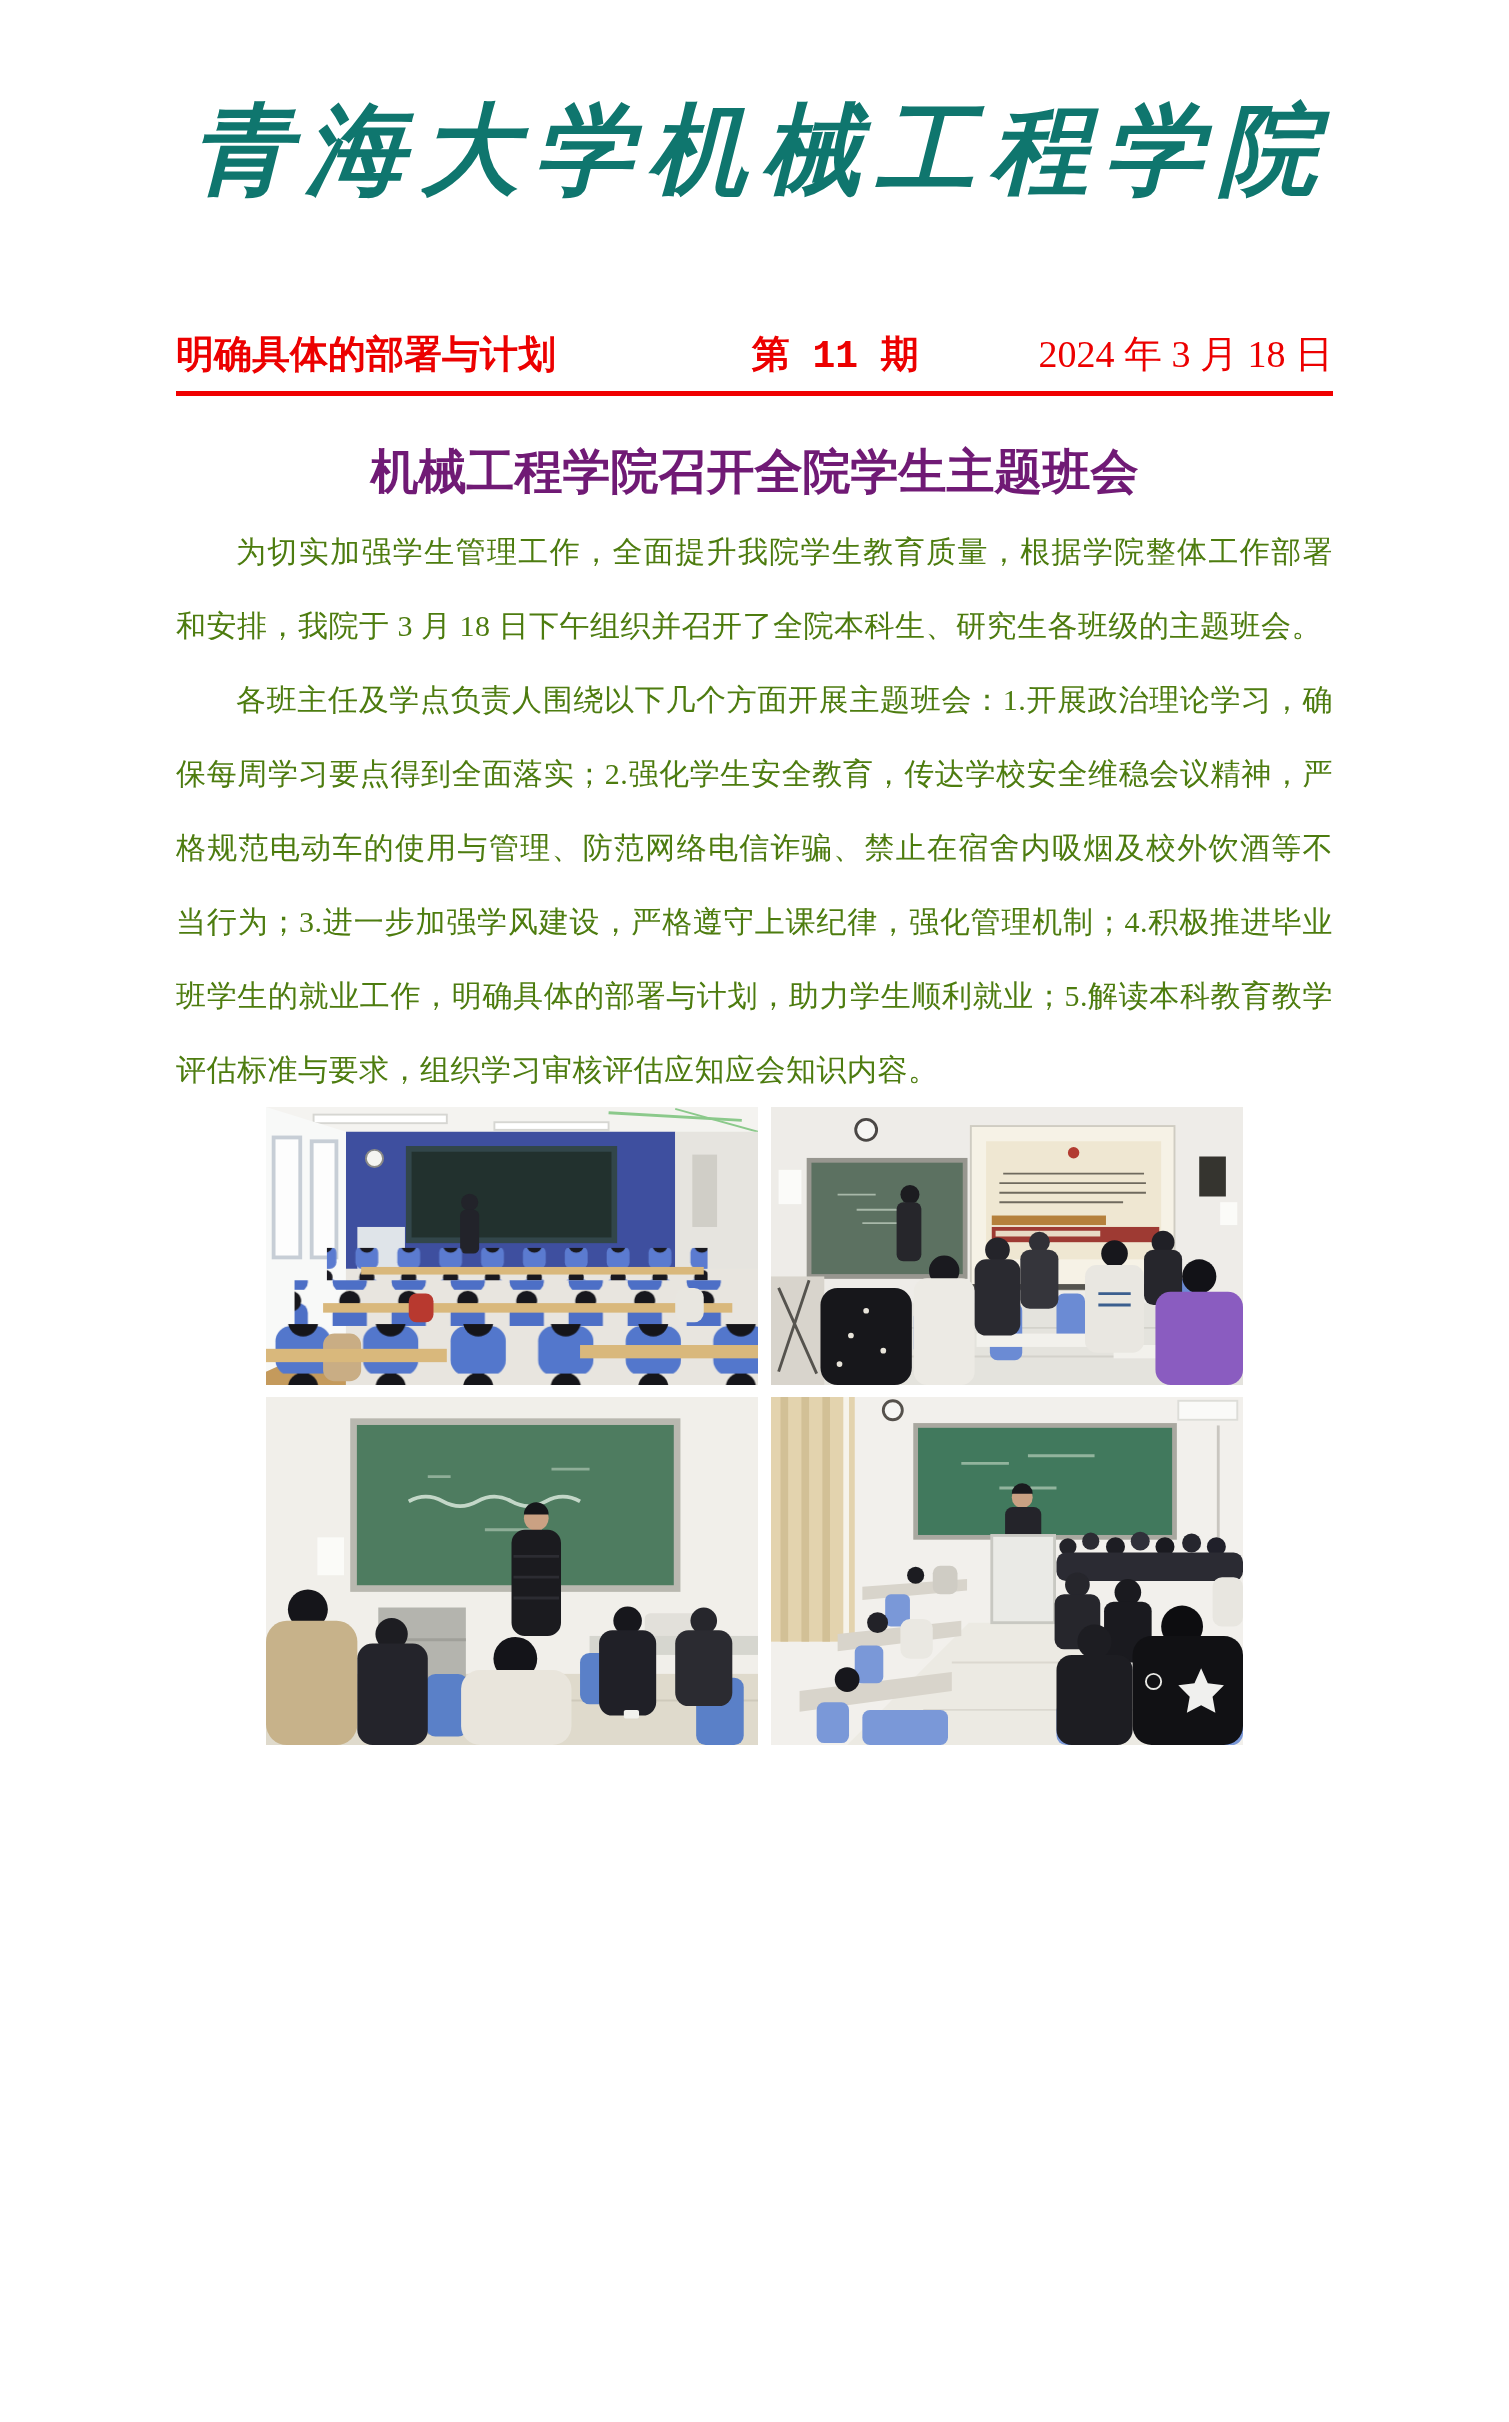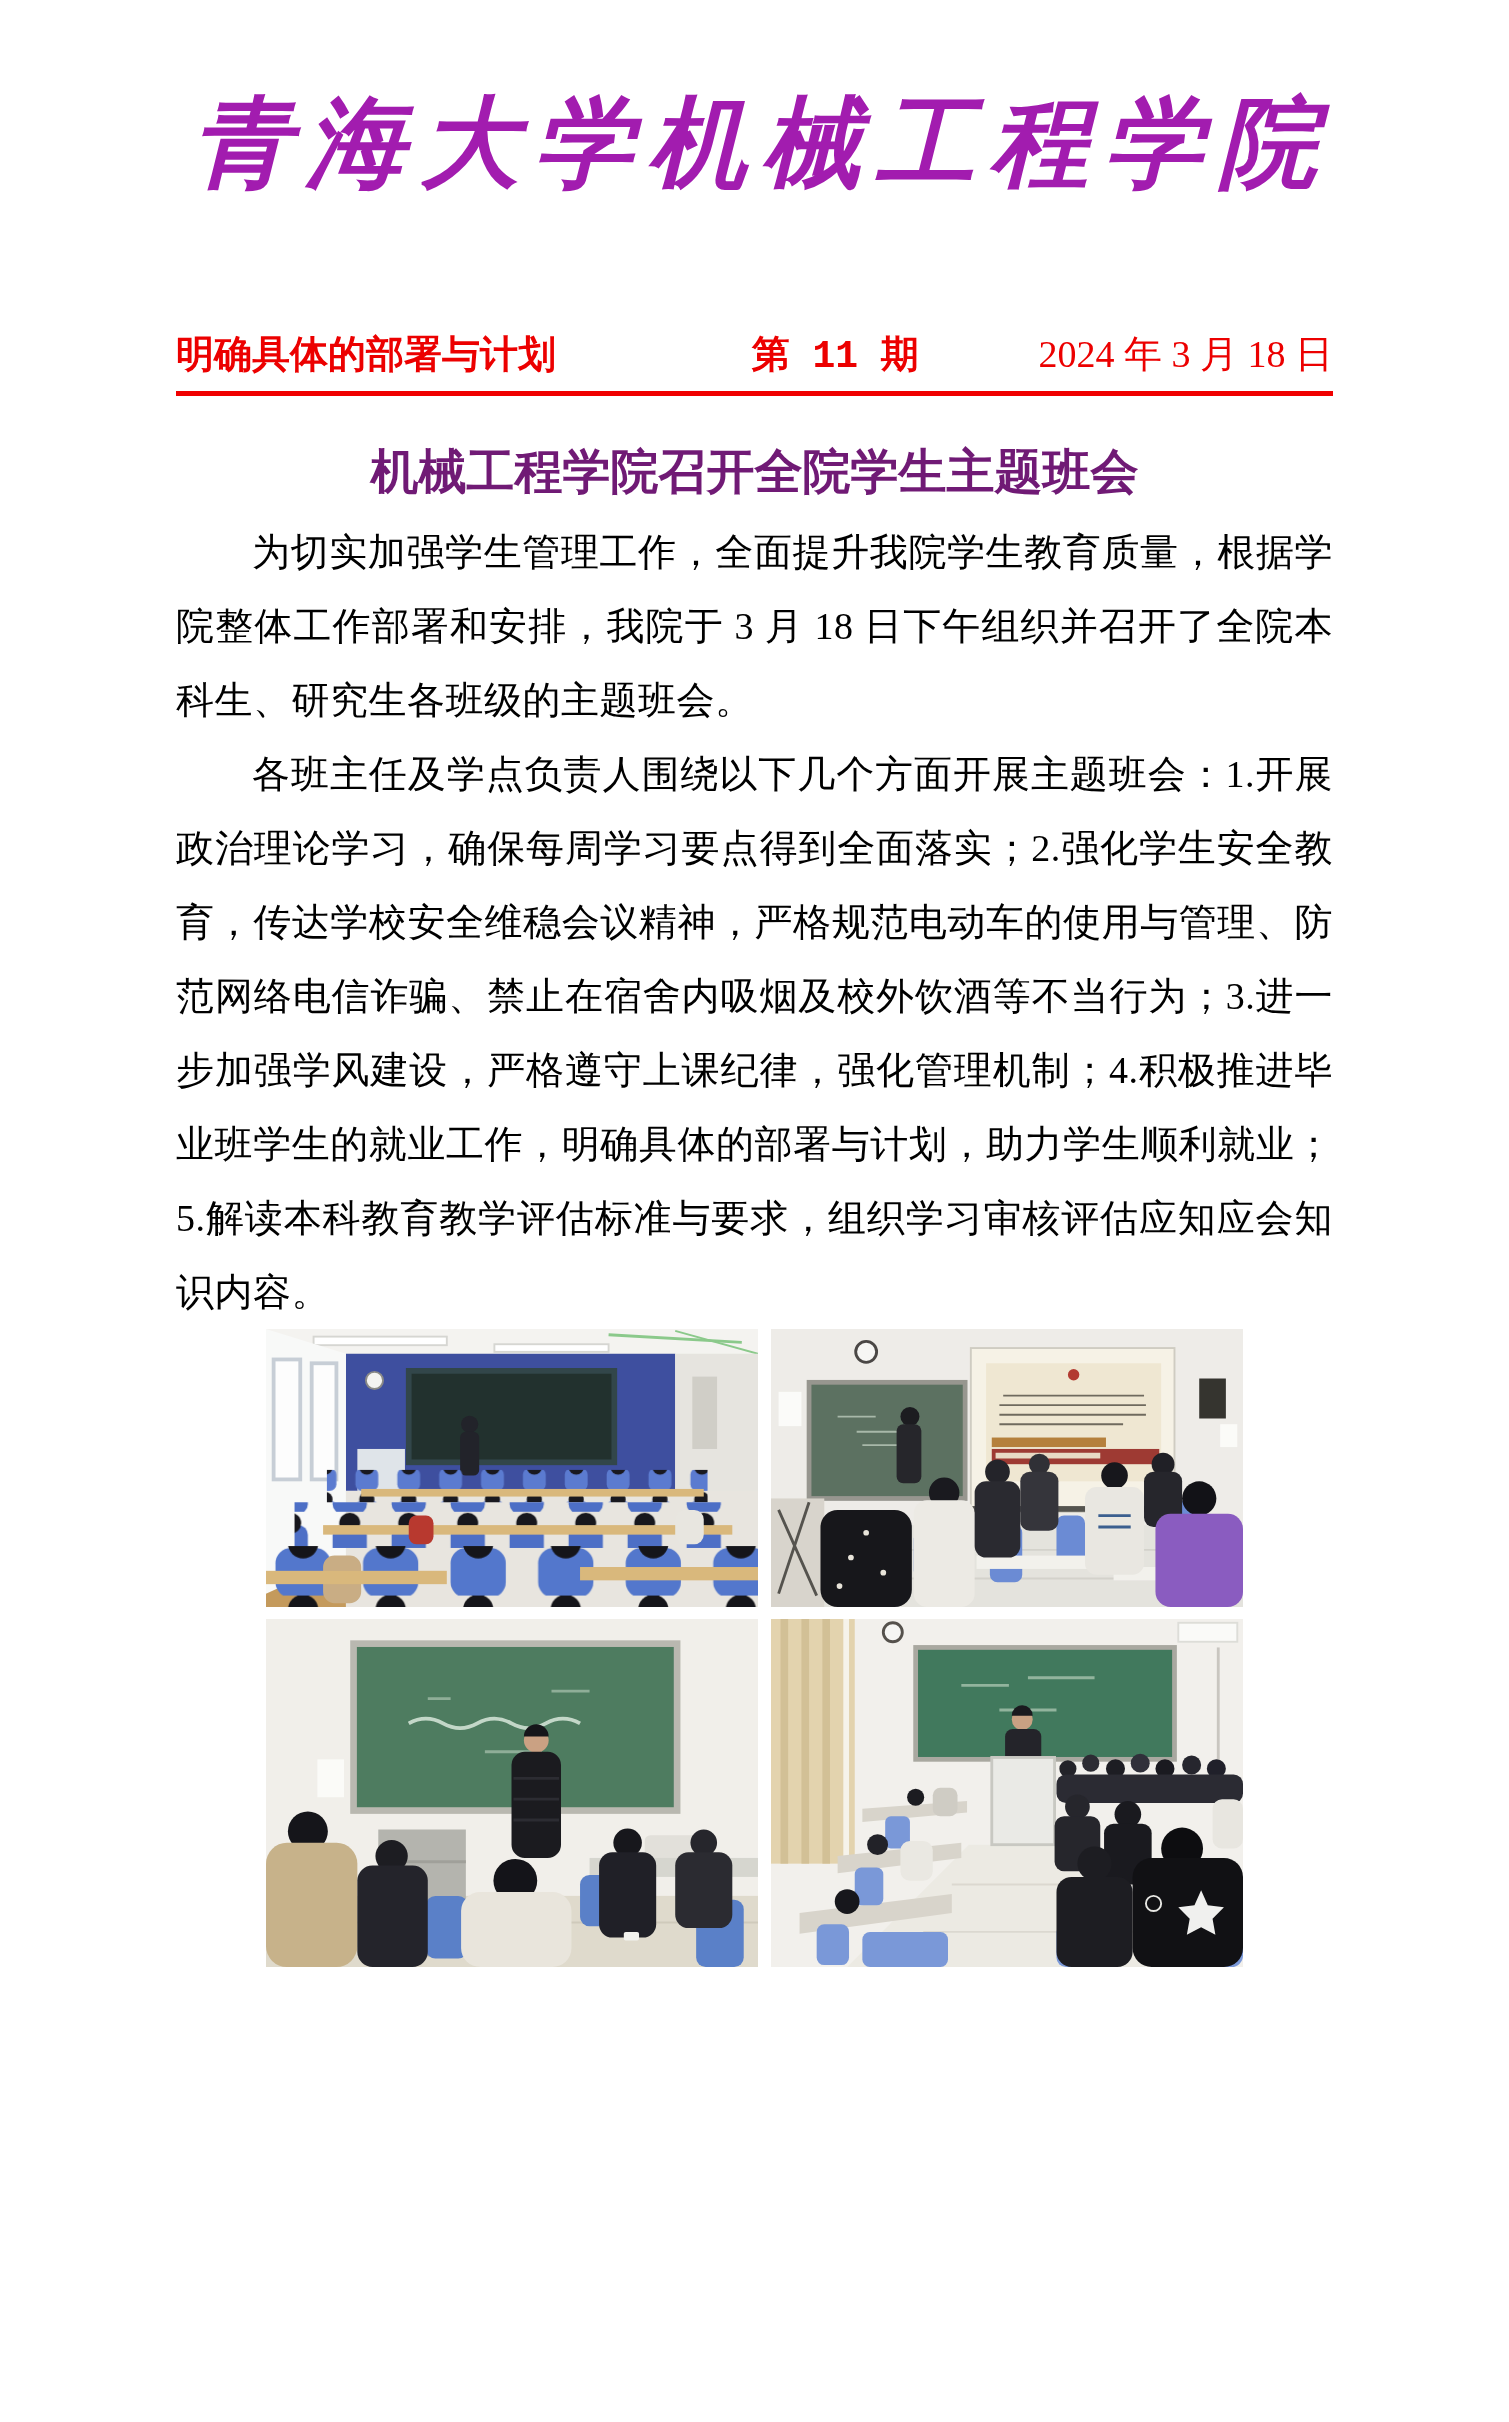--- a/index.html
+++ b/index.html
@@ -1,38 +1,38 @@
 <!DOCTYPE html>
 <html style="font-size:15px"><head>
 <meta charset="utf-8">
 <style>
   html,body { margin:0; padding:0; background:#ffffff; }
   body { width:1509px; font-family:"Liberation Serif","DejaVu Serif",serif; color:#111; }
   .page { position:relative; width:1509px; height:2422px; box-sizing:border-box;
           padding:95px 176px 0 176px; overflow:hidden; background:#fff; }
 
-  .t1 { color:#a21caf; font-size:99px; line-height:112px; font-weight:bold; font-style:italic;
+  .t1 { color:#0f766e; font-size:99px; line-height:112px; font-weight:bold; font-style:italic;
         text-align:center; letter-spacing:15px; padding-left:15px; white-space:nowrap;
-        font-family:Liberation Mono, monospace; }
+        font-family:Liberation Serif, serif; }
   .t2 { color:#fb0000; font-size:82px; line-height:91px; font-weight:bold; font-style:italic;
         text-align:center; letter-spacing:7.6px; margin-top:67px; white-space:nowrap;
         font-family:"DejaVu Serif","Liberation Serif",serif; }
 
   .mastrow { margin-top:124px; display:flex; justify-content:space-between; align-items:baseline;
              color:#ec0000; font-size:38px; line-height:46px; white-space:nowrap; }
   .mastrow .pub   { font-family:"Liberation Sans","DejaVu Sans",sans-serif; font-weight:600; }
   .mastrow .issue { font-family:Liberation Mono, monospace; font-weight:600; margin-left:76px; }
   .mastrow .date  { font-family:Liberation Serif, serif; }
   .rule { height:4.8px; background:#f00000; margin-top:11.4px; }
 
   .headline { font-family:"Liberation Sans","DejaVu Sans",sans-serif; font-weight:800;
               font-size:48px; line-height:53px; text-align:center; margin:49px 0 0 0; color:#701a75; }
 
-  .body-p { font-size:38px; line-height:74px; margin:0; text-align:justify; text-indent:2em;
-            color:#000000; letter-spacing:0.5px; }
+  .body-p { font-size:30px; line-height:74px; margin:0; text-align:justify; text-indent:2em;
+            color:#4d7c0f; letter-spacing:0.5px; }
   .body-p.first { margin-top:17px; }
   .body-p.last  { margin-top:13.3px; }
 
   .photos { width:977px; margin:0 auto; display:grid;
             grid-template-columns:492px 472px; grid-template-rows:278px 348px;
             column-gap:13.3px; row-gap:11.4px; }
   .photo { overflow:hidden; }
   .photo svg { display:block; width:100%; height:100%; }
 </style>
 </head>

